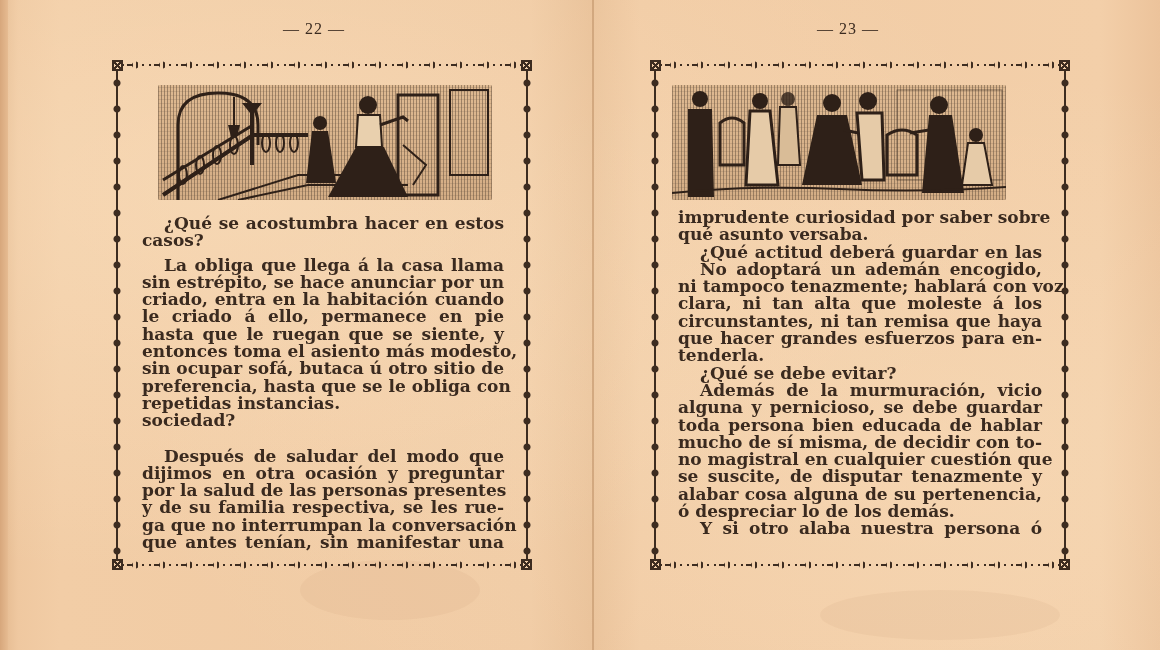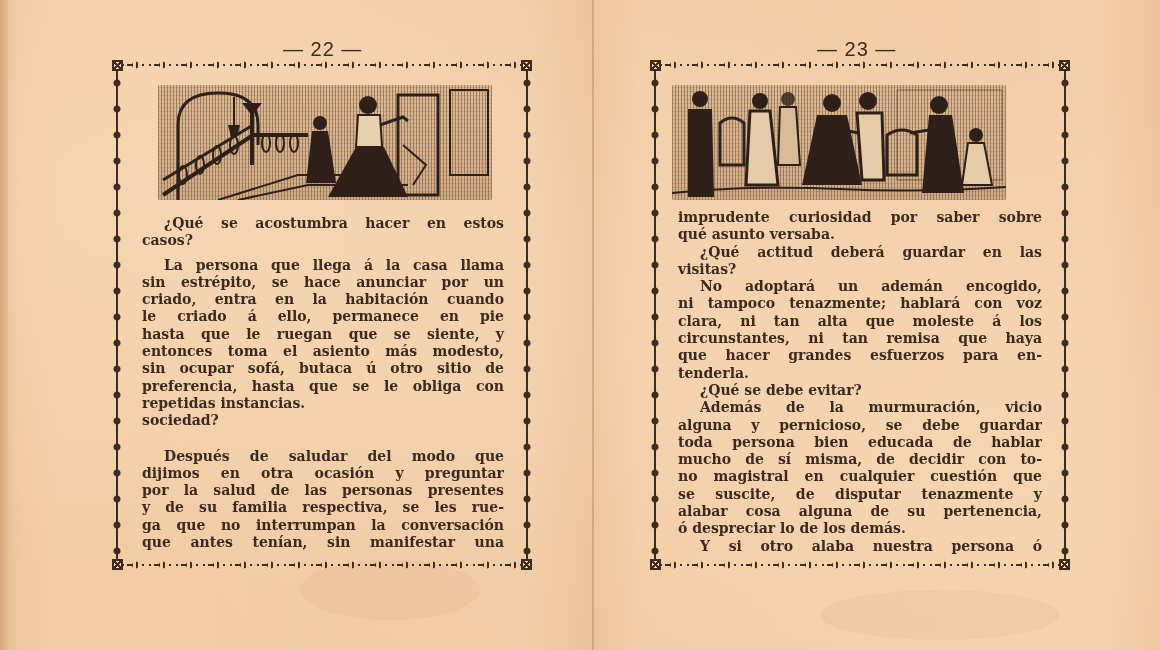--- a/index.html
+++ b/index.html
@@ -25,23 +25,23 @@
     position: absolute; left: 592px; top: 0; width: 2px; height: 650px;
     background: #c99d74; opacity: 0.75;
   }
   .page {
     position: absolute; top: 0; height: 650px;
   }
   .page-left { left: 0; width: 592px; }
   .page-right { left: 594px; width: 508px; }
 
   .page-number {
-    position: absolute; top: 38px;
-    font-size: 20px; letter-spacing: 1px; color: #3b2b20;
-    font-family: Liberation Sans, sans-serif;
+    position: absolute; top: 20px;
+    font-size: 16px; letter-spacing: 1px; color: #3b2b20;
+    font-family: Liberation Serif, serif;
   }
   .page-left .page-number { left: 283px; }
   .page-right .page-number { left: 223px; }
 
   .frame {
     position: absolute; top: 60px; height: 510px;
   }
   .page-left .frame { left: 112px; width: 420px; }
   .page-right .frame { left: 56px; width: 420px; }
 
@@ -92,21 +92,21 @@
       repeating-linear-gradient(0deg, rgba(40,28,20,0.18) 0 1px, transparent 1px 4px),
       linear-gradient(180deg, #d9b48c, #c9a27a);
     position: relative;
   }
   .engraving svg { position: absolute; inset: 0; width: 100%; height: 100%; }
 
   .text {
     position: absolute; left: 30px; right: 28px;
     font-family: "DejaVu Serif", "Liberation Serif", serif;
     font-weight: bold;
-    font-size: 14px;
+    font-size: 17px;
     line-height: 17.3px;
     color: #3a2a1f;
     text-align: justify;
   }
   .page-left .text { top: 155px; }
   .page-right .text { top: 149px; left: 28px; }
   .line { display: block; white-space: nowrap; text-align-last: justify; text-align: justify; }
   .line.last { text-align-last: left; }
   .line.ind { padding-left: 22px; }
   .stain {
@@ -165,21 +165,21 @@
             <rect x="240" y="10" width="40" height="100" fill="none" stroke="#2e2018" stroke-width="3"></rect>
             <path d="M245 60 L268 80 L255 100" stroke="#2e2018" stroke-width="2" fill="none"></path>
             <rect x="292" y="5" width="38" height="85" fill="none" stroke="#2e2018" stroke-width="2"></rect>
           </svg>
         </div>
       </div>
 
       <div class="text">
         <span class="line ind">¿Qué se acostumbra  hacer en estos</span>
         <span class="line last">casos?</span>
-        <span class="line ind" style="margin-top:7px">La persona que llega á la casa llama</span>
+        <span class="line ind" style="margin-top:7px">La obliga que llega á la casa llama</span>
         <span class="line">sin estrépito, se hace anunciar por un</span>
         <span class="line">criado, entra en la habitación cuando</span>
         <span class="line">le criado á ello, permanece en pie</span>
         <span class="line">hasta que le ruegan que se siente, y</span>
         <span class="line">entonces toma el asiento más modesto,</span>
         <span class="line">sin ocupar sofá, butaca ú otro sitio de</span>
         <span class="line">preferencia, hasta que se le obliga con</span>
         <span class="line last">repetidas instancias.</span>
         <span class="line last">sociedad?</span>
         <span class="line ind" style="margin-top:18px">Después de saludar del modo que</span>
@@ -229,21 +229,20 @@
             <path d="M296 58 L312 58 L320 100 L290 100 Z" fill="#e6cba8" stroke="#2e2018" stroke-width="2"></path>
             <path d="M0 108 Q80 100 167 104 Q250 108 334 102" stroke="#2e2018" stroke-width="2" fill="none"></path>
           </svg>
         </div>
       </div>
 
       <div class="text">
         <span class="line">imprudente curiosidad por saber sobre</span>
         <span class="line last">qué asunto versaba.</span>
         <span class="line ind">¿Qué actitud deberá guardar en las</span>
-        <span class="line last">visitas?</span>
         <span class="line ind">No adoptará un ademán encogido,</span>
         <span class="line">ni tampoco tenazmente; hablará con voz</span>
         <span class="line">clara, ni tan alta que moleste á los</span>
         <span class="line">circunstantes, ni tan remisa que haya</span>
         <span class="line">que hacer grandes esfuerzos para en-</span>
         <span class="line last">tenderla.</span>
         <span class="line ind last">¿Qué se debe evitar?</span>
         <span class="line ind">Además de la murmuración, vicio</span>
         <span class="line">alguna y pernicioso, se debe guardar</span>
         <span class="line">toda persona bien educada de hablar</span>

